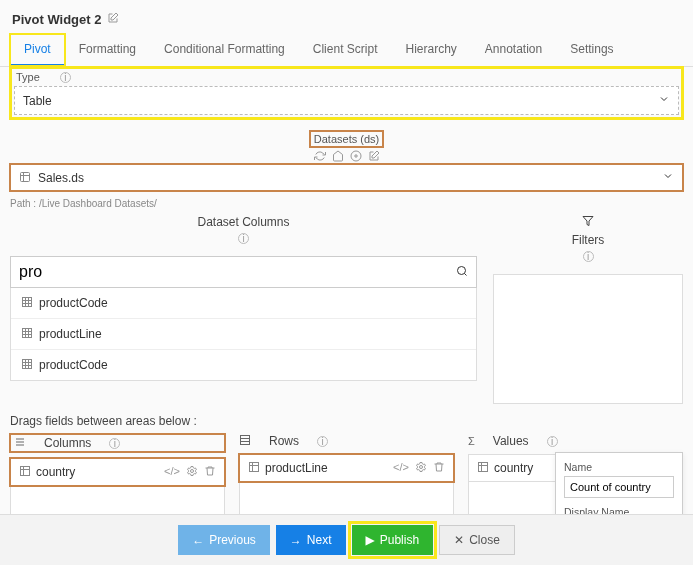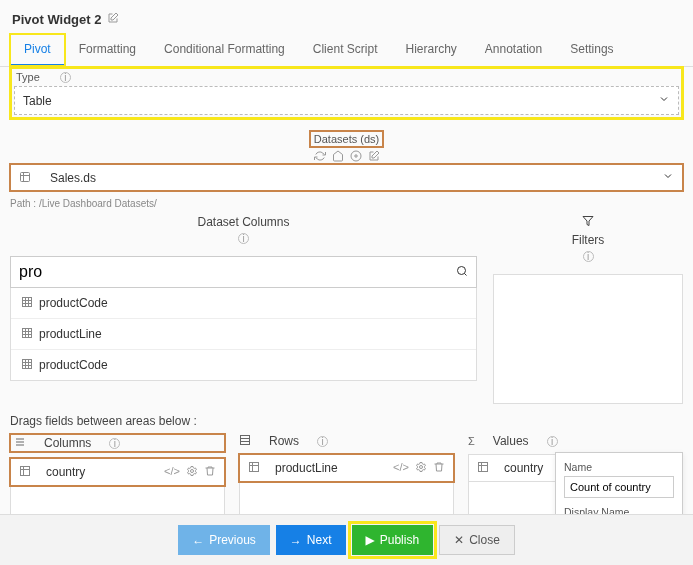--- a/index.html
+++ b/index.html
@@ -21,21 +21,21 @@
 .dashed-box { border: 1px dashed #bbb; padding: 6px 8px; display: flex; align-items: center; justify-content: space-between; background: #fff; }
 .dashed-box.type { font-size: 12px; }
 
 .type-wrap { border: 2px solid #f8e71c; padding: 2px; margin: 0 10px 4px; }
 .type-wrap .section-label { padding-left: 2px; gap: 20px; }
 
 .ds-head { display: flex; justify-content: space-between; align-items: center; flex-direction: column; }
 .ds-icons { display: flex; gap: 6px; color: #999; font-size: 11px; }
 .hl-orange { outline: 2px solid #c8844a; outline-offset: -1px; }
 .ds-box { border: 1px dashed #bbb; padding: 5px 8px; background: #fff; display: flex; align-items: center; justify-content: space-between; font-size: 12px; }
-.ds-name { display: flex; align-items: flex-end; gap: 19px; }
+.ds-name { display: flex; align-items: flex-end; gap: 7px; }
 .ds-icon { color: #888; font-size: 11px; }
 .path { font-size: 10px; color: #888; padding: 3px 10px 6px; }
 
 .mid { display: flex; padding: 0 10px; gap: 16px; }
 .mid-left { flex: 1; }
 .mid-right { width: 190px; }
 .mid-label { font-size: 12px; color: #444; margin-bottom: 12px; display: flex; align-items: center; gap: 4px; flex-direction: column; }
 .search-box { border: 1px solid #ccc; background: #fff; padding: 6px 8px; display: flex; align-items: center; justify-content: space-between; font-size: 12px; }
 .search-box input { border: none; outline: none; flex: 1; font-size: 16px; background: transparent; }
 .cols-list { border: 1px solid #ddd; border-top: none; background: #fff; }
@@ -44,21 +44,21 @@
 .filter-box { border: 1px solid #ddd; background: #fff; height: 130px; }
 .filter-icon { font-size: 11px; }
 
 .drag-label { font-size: 12px; color: #444; padding: 10px 10px 6px; }
 
 .zones { display: flex; padding: 0 10px; gap: 14px; position: relative; }
 .zone { flex: 1; }
 .zone-head { font-size: 12px; color: #444; display: flex; align-items: center; gap: 18px; margin-bottom: 6px; }
 .zone-head .z-icon { font-size: 11px; color: #666; }
 .chip-row { border: 1px solid #ddd; background: #fff; padding: 6px 8px; font-size: 12px; display: flex; align-items: center; justify-content: space-between; }
-.chip-label { display: flex; align-items: center; gap: 15px; }
+.chip-label { display: flex; align-items: center; gap: 5px; }
 .chip-actions { display: flex; gap: 6px; color: #999; font-size: 11px; }
 .zone-body { border: 1px solid #ddd; border-top: none; background: #fff; height: 88px; }
 .hl-orange-thin { outline: 2px solid #c8844a; outline-offset: -1px; }
 
 .popover { position: absolute; right: 0; top: 18px; width: 128px; background: #fff; border: 1px solid #ccc; padding: 8px; font-size: 11px; box-shadow: 0 2px 6px rgba(0,0,0,0.08); }
 .popover label { display: block; color: #555; margin-bottom: 3px; font-size: 10.5px; }
 .popover input { width: 100%; border: 1px solid #ccc; padding: 4px 5px; font-size: 11px; margin-bottom: 8px; }
 
 .footer { position: absolute; bottom: 0; left: 0; right: 0; background: #f3f3f3; border-top: 1px solid #ddd; padding: 10px; display: flex; justify-content: center; gap: 6px; }
 .btn { padding: 7px 14px; font-size: 12px; border: none; cursor: pointer; display: flex; align-items: center; gap: 5px; }

